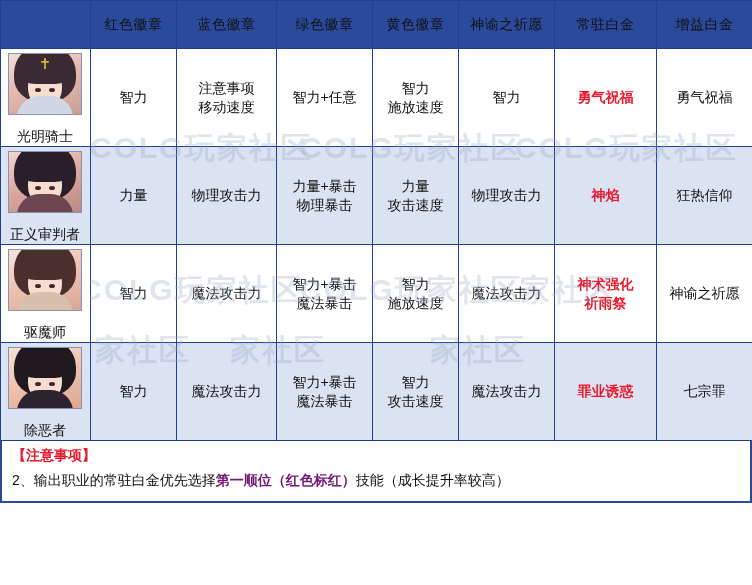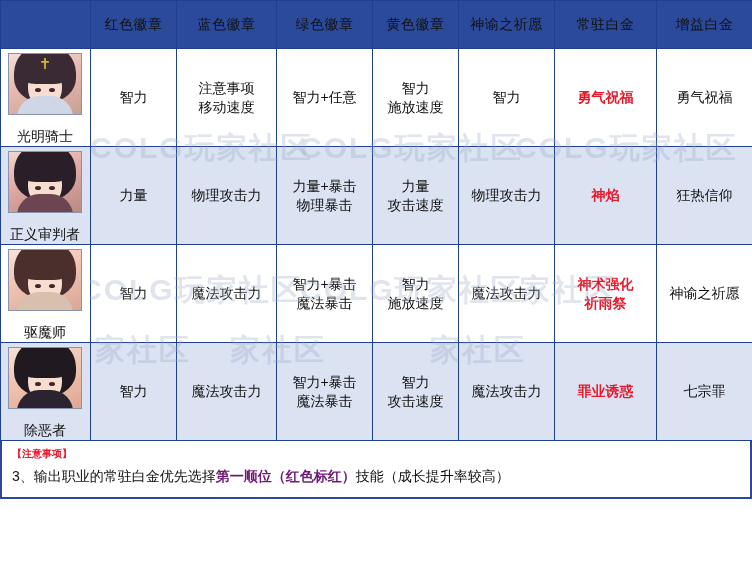--- a/index.html
+++ b/index.html
@@ -135,21 +135,21 @@
   
   .notes {
     border: 2px solid #2b4a9b;
     border-top: none;
     padding: 6px 10px 8px 10px;
     background: #ffffff;
   }
   .notes-title {
     color: #e8192c;
     font-weight: bold;
-    font-size: 10px;
+    font-size: 14px;
     margin-bottom: 4px;
   }
   .note-line {
     font-size: 14px;
     color: #111111;
     line-height: 1.7;
     white-space: nowrap;
   }
   .note-hl { color: #701a75; font-weight: bold; }
 </style>
@@ -344,17 +344,17 @@
             <span class="cellline">七宗罪</span>
           </td>
       </tr>
 
     </tbody>
   </table>
 
   <div class="notes">
     <div class="notes-title">【注意事项】</div>
     <div class="note-line">
-      <span>3、输出职业的常驻白金优先选择</span><span class="note-hl">第一顺位（红色标红）</span><span>技能（成长提升率较高）</span>
+      <span>2、输出职业的常驻白金优先选择</span><span class="note-hl">第一顺位（红色标红）</span><span>技能（成长提升率较高）</span>
     </div>
   </div>
 
 </div>
 
 </body></html>

